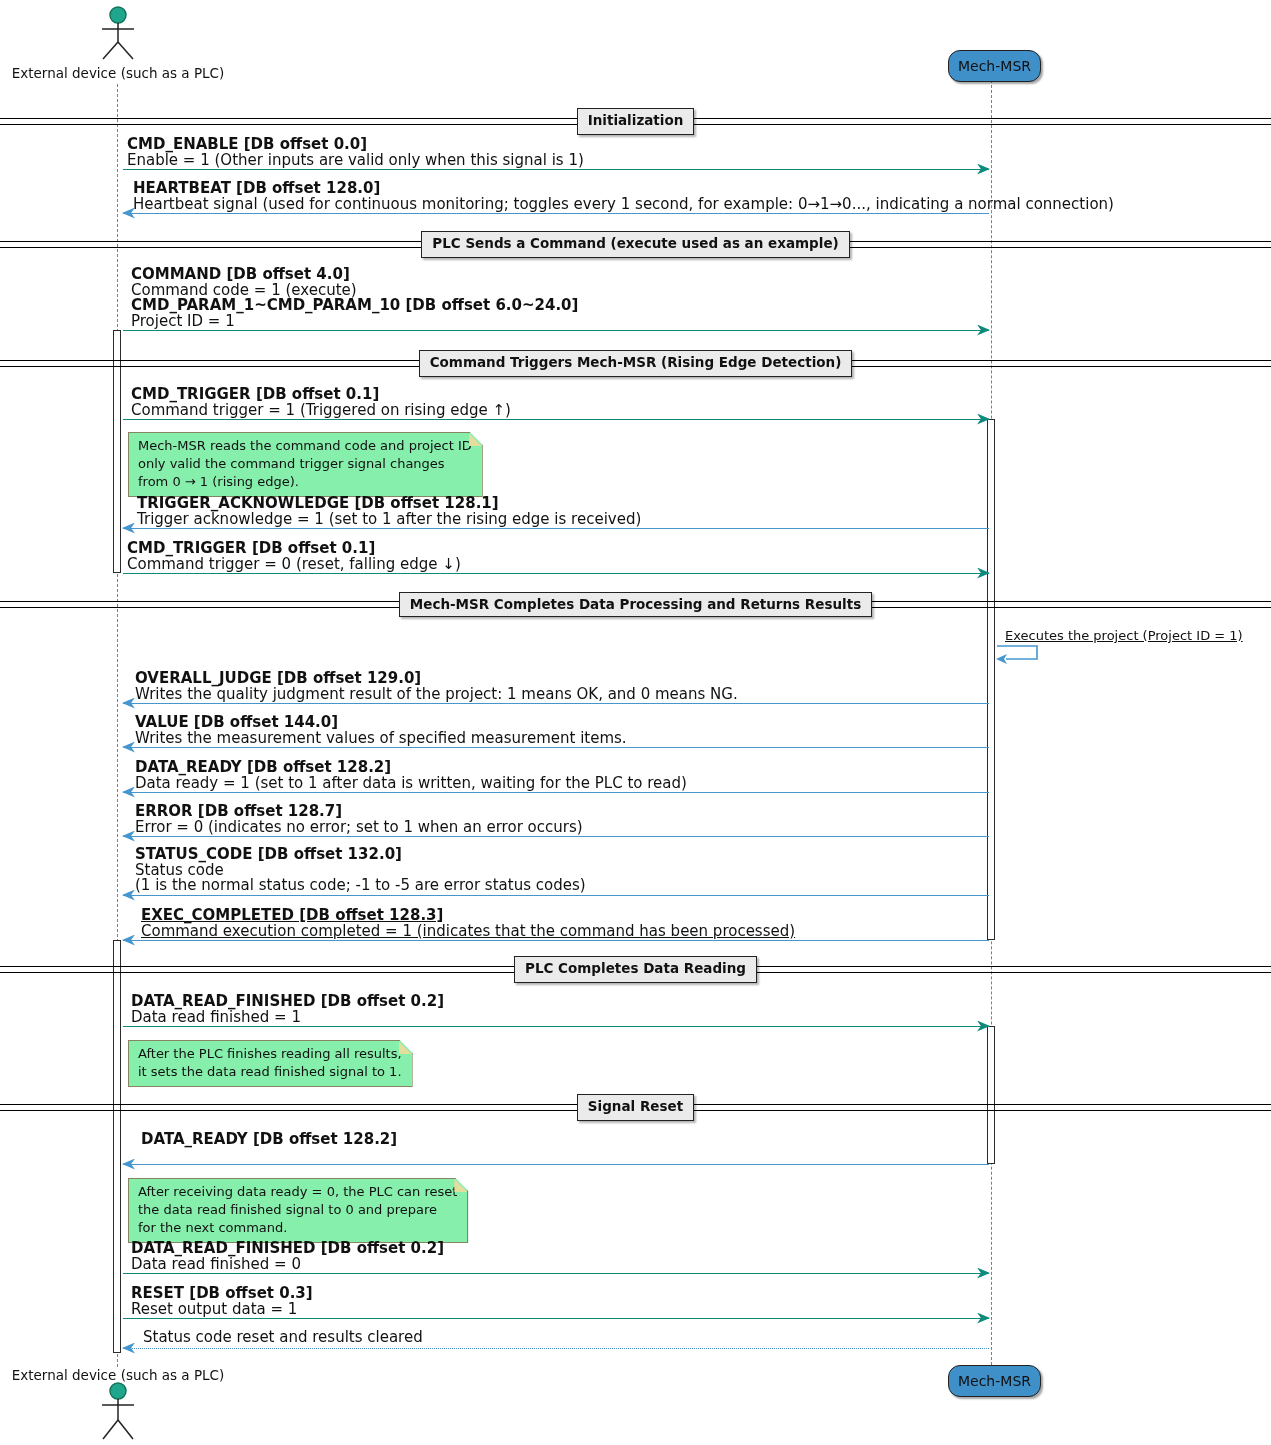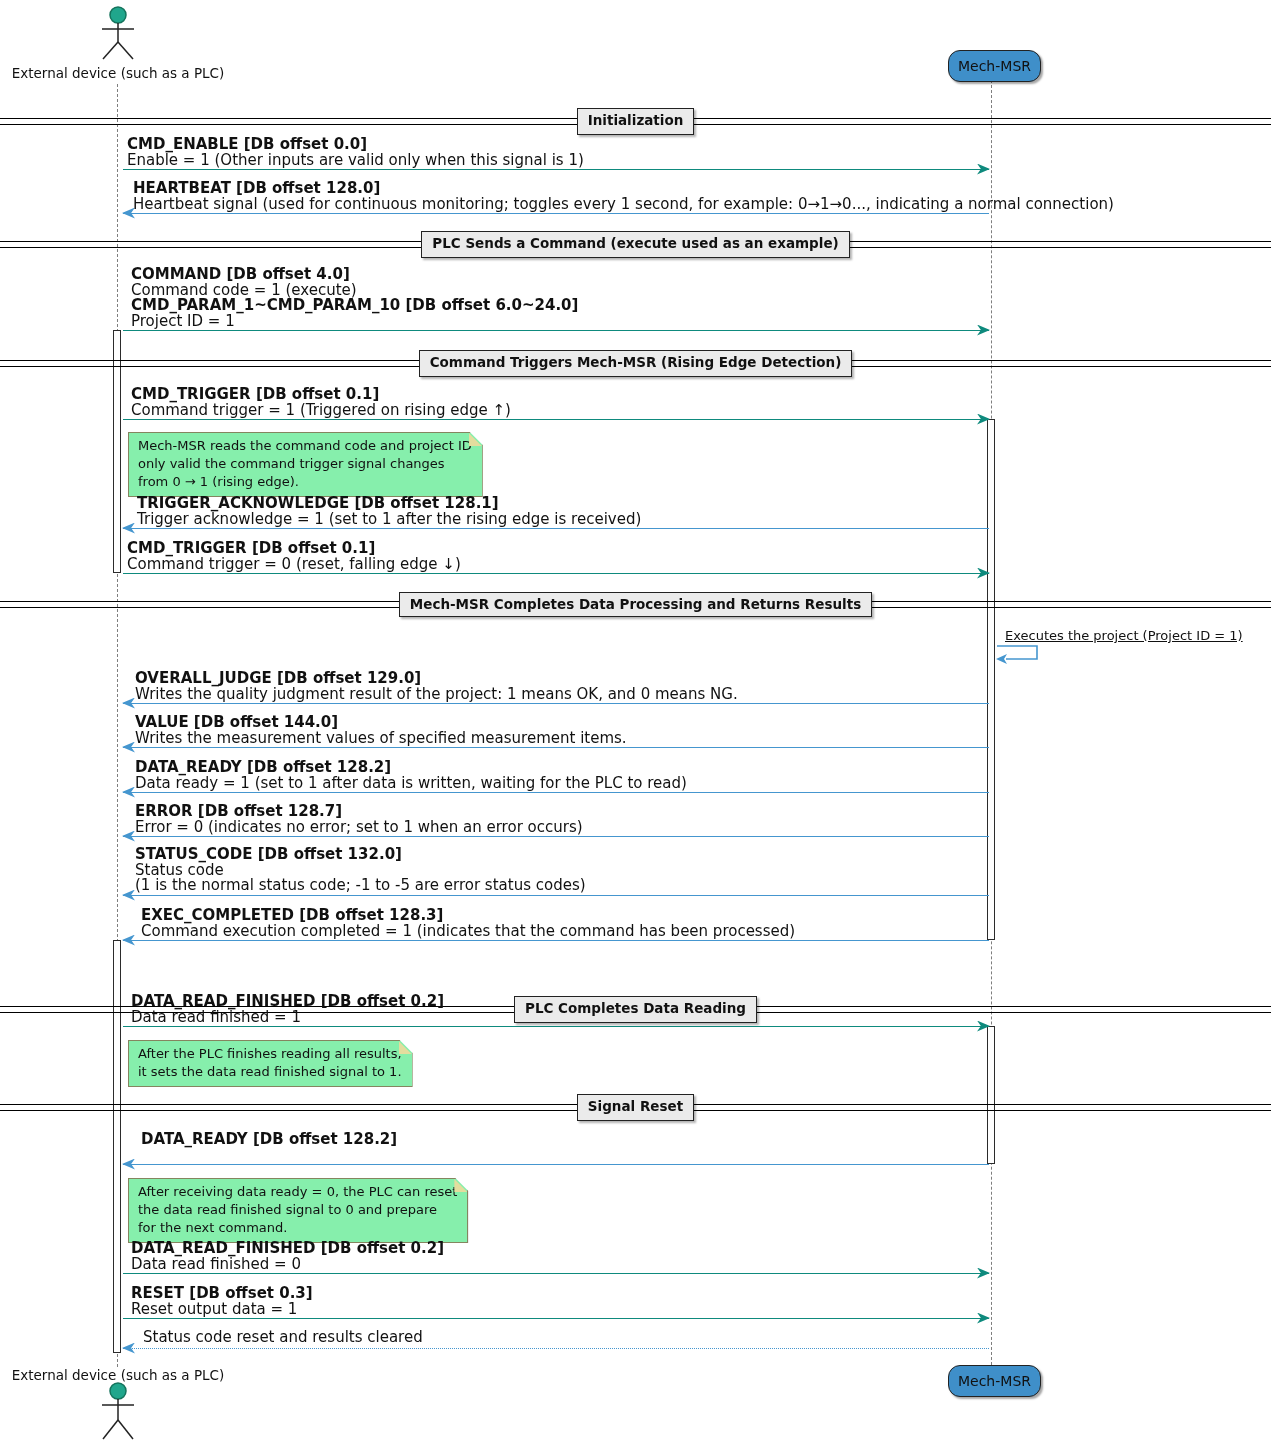--- a/index.html
+++ b/index.html
@@ -84,21 +84,21 @@
     <div class="dbox"><span>PLC Sends a Command (execute used as an example)</span></div>
   </div>
   <div class="divider" style="top:350px;">
     <div class="dlines"></div>
     <div class="dbox"><span>Command Triggers Mech-MSR (Rising Edge Detection)</span></div>
   </div>
   <div class="divider" style="top:591px;align-items:center;">
     <div class="dlines"></div>
     <div class="dbox"><span>Mech-MSR Completes Data Processing and Returns Results</span></div>
   </div>
-  <div class="divider" style="top:956px;margin-top:40px;">
+  <div class="divider" style="top:956px;">
     <div class="dlines"></div>
     <div class="dbox"><span>PLC Completes Data Reading</span></div>
   </div>
   <div class="divider" style="top:1094px;">
     <div class="dlines"></div>
     <div class="dbox"><span>Signal Reset</span></div>
   </div>
 
   <div class="bar" style="left:113px;top:330px;height:243px;"></div>
   <div class="bar" style="left:113px;top:940px;height:413px;"></div>
@@ -202,21 +202,21 @@
 
   <div class="msg" style="left:135px;top:847px;">
     <div class="l b">STATUS_CODE [DB offset 132.0]</div>
     <div class="l">Status code</div>
     <div class="l">(1 is the normal status code; -1 to -5 are error status codes)</div>
   </div>
   <div class="arr blue" style="top:895px;">
       <span class="dart l"></span>
     </div>
 
-  <div class="msg" style="left:141px;top:908px;">
+  <div class="msg" style="left:141px;top:908px;text-decoration:underline;">
     <div class="l b">EXEC_COMPLETED [DB offset 128.3]</div>
     <div class="l">Command execution completed = 1 (indicates that the command has been processed)</div>
   </div>
   <div class="arr blue" style="top:940px;">
       <span class="dart l"></span>
     </div>
 
   <div class="msg" style="left:131px;top:994px;">
     <div class="l b">DATA_READ_FINISHED [DB offset 0.2]</div>
     <div class="l">Data read finished = 1</div>

